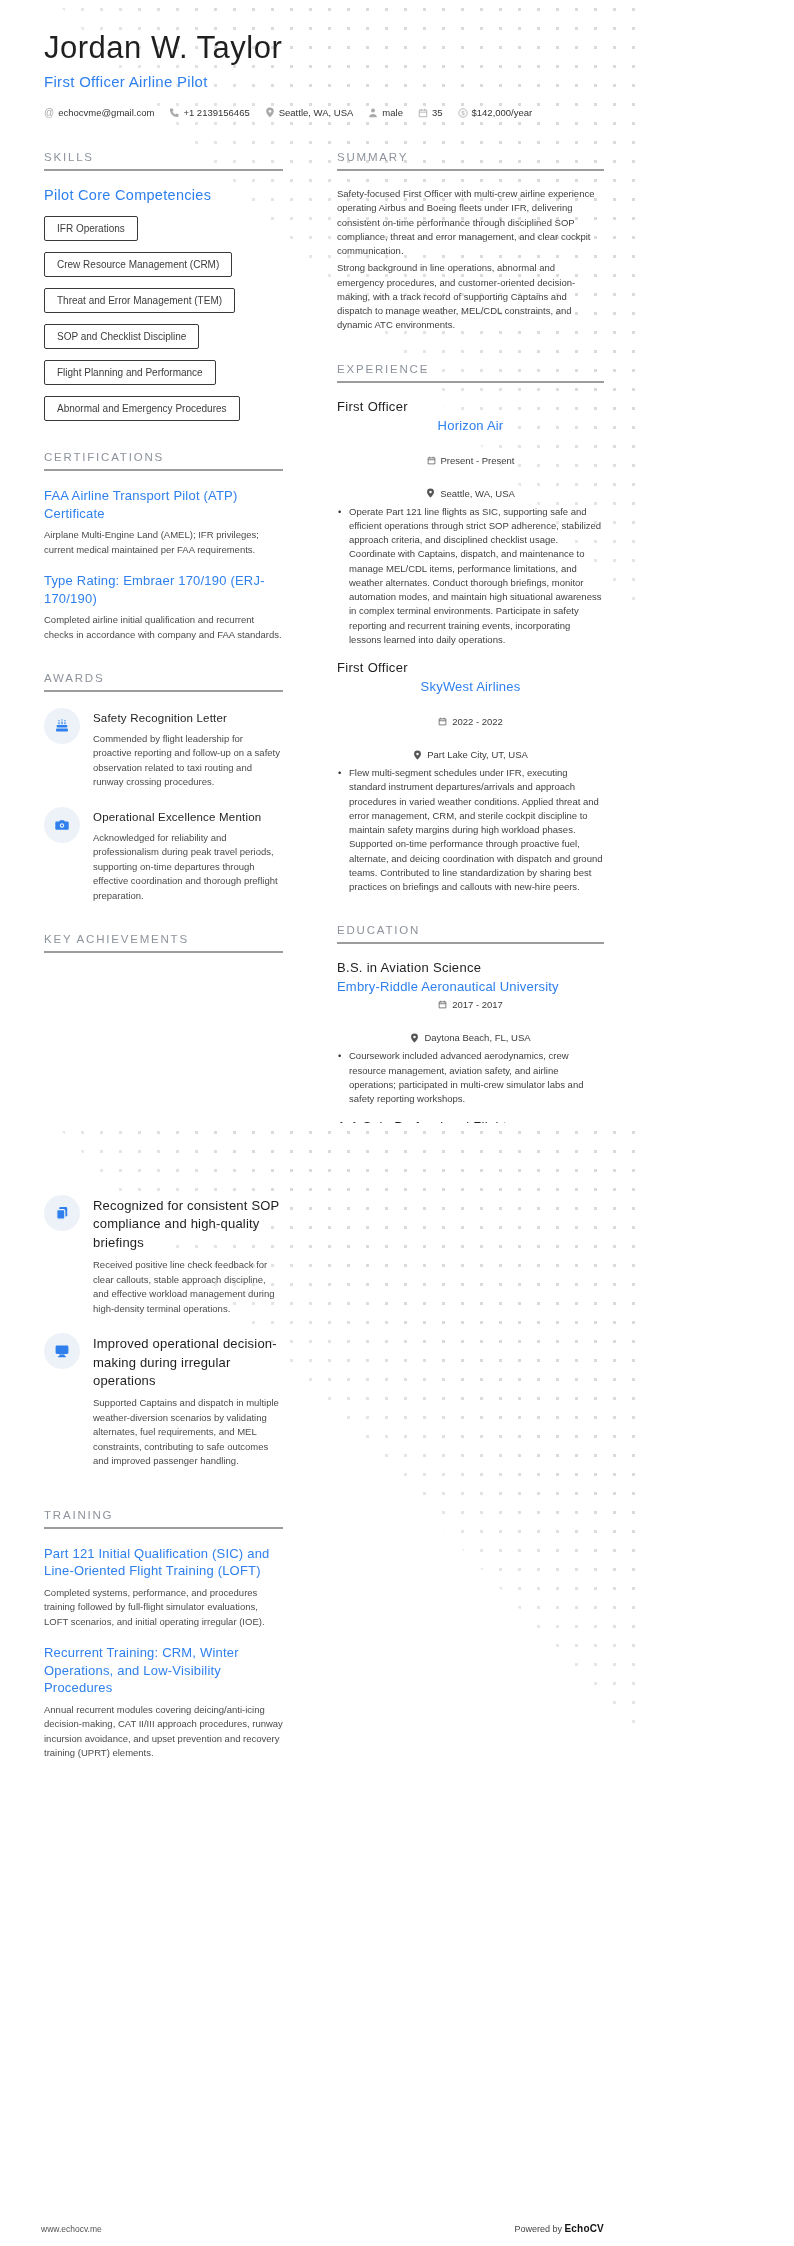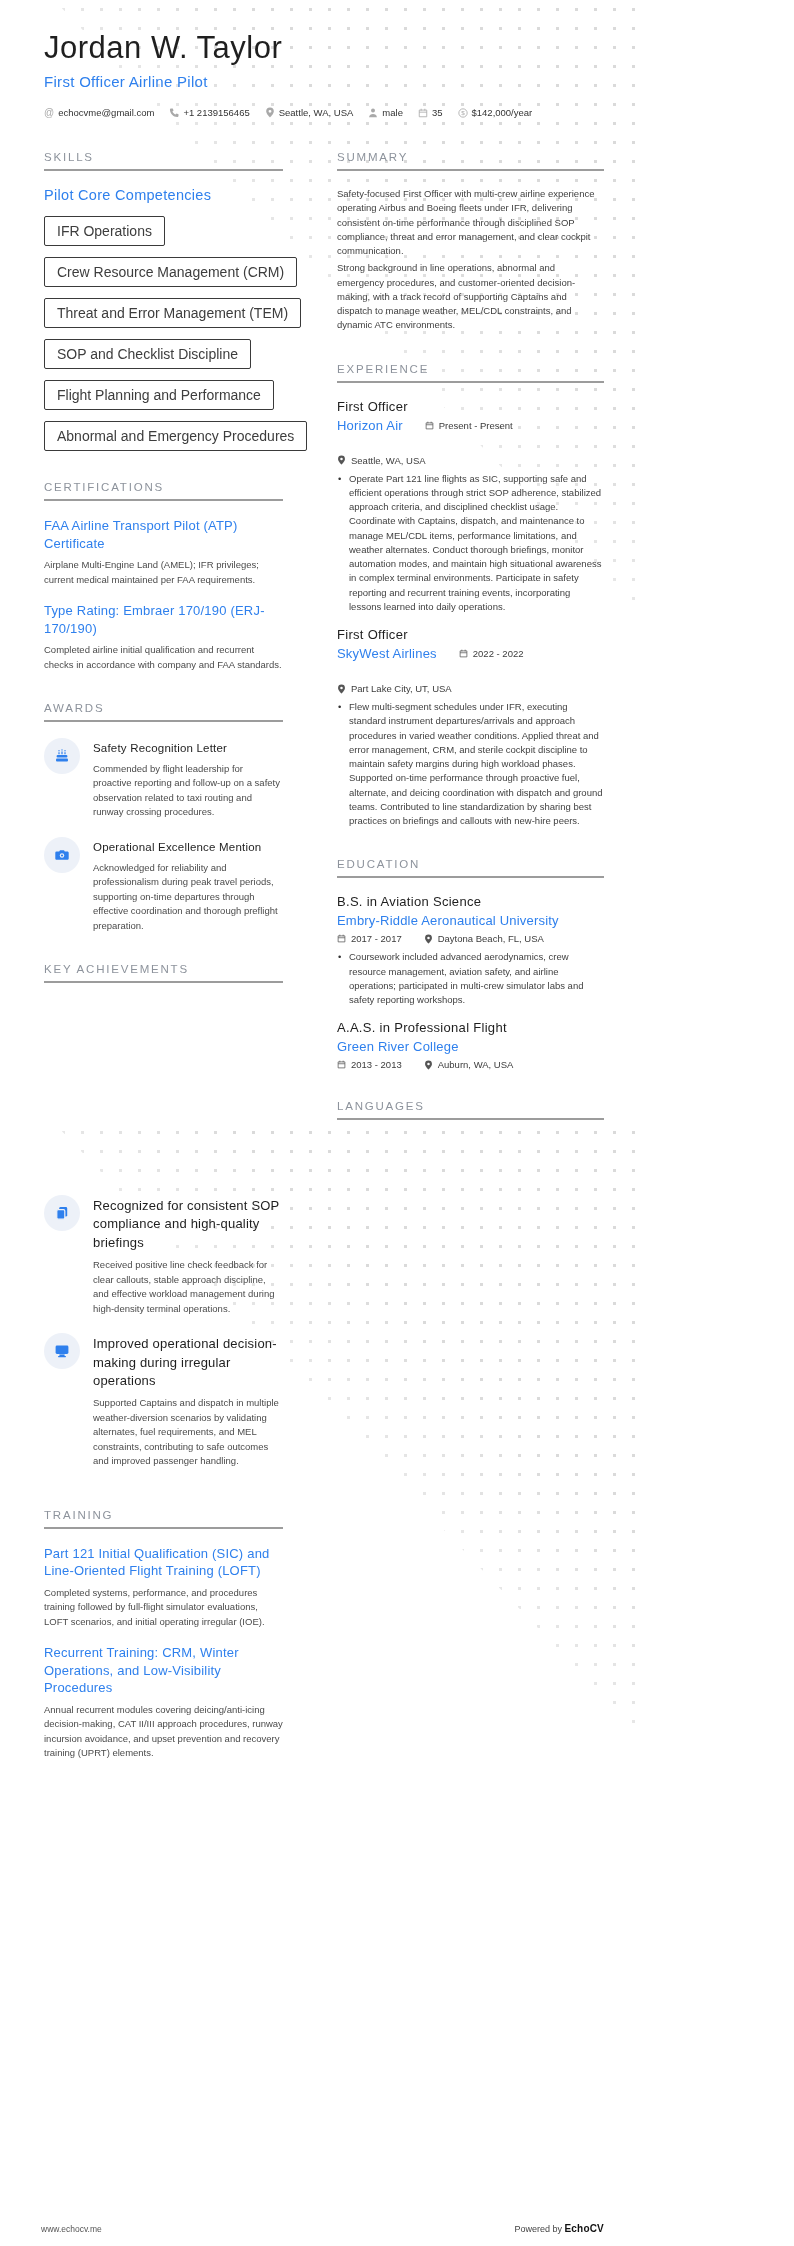--- a/index.html
+++ b/index.html
@@ -48,21 +48,21 @@
   .section-h {
     font-size: 11.5px; font-weight: 400; letter-spacing: 1.8px;
     color: #8d939c; padding-bottom: 6px; border-bottom: 2px solid #9c9c9c;
     margin-bottom: 16px;
   }
 
   
   .group-title { font-size: 14.5px; color: #2f80ed; letter-spacing: .3px; margin-bottom: 13px; }
   .chip {
     display: table; border: 1px solid #3a3a3a; border-radius: 2px;
-    padding: 6px 12px; font-size: 14px; color: #3d3d3d; margin-bottom: 11px;
+    padding: 6px 12px; font-size: 10px; color: #3d3d3d; margin-bottom: 11px;
     white-space: nowrap;
   }
 
   
   .entry-title { font-size: 13px; color: #2f80ed; line-height: 1.35; letter-spacing: .2px; margin-bottom: 6px; }
   .entry-desc  { font-size: 9.5px; color: #4b4b4b; line-height: 1.52; margin-bottom: 15px; }
 
   
   .media-item { display: flex; gap: 13px; margin-bottom: 17px; }
   .media-icon {
@@ -73,21 +73,21 @@
   .media-title { font-size: 11.5px; color: #1f1f1f; line-height: 1.4; letter-spacing: .2px; margin: 2px 0 6px; }
   .media-title.big { font-size: 13px; line-height: 1.42; }
   .media-desc { font-size: 9.5px; color: #4b4b4b; line-height: 1.52; }
 
   
   .summary-p { font-size: 9.5px; color: #3f3f3f; line-height: 1.5; margin-bottom: 3px; }
 
   
   .job { margin-bottom: 13px; }
   .role { font-size: 13px; color: #1e1e1e; letter-spacing: .3px; margin-bottom: 4px; }
-  .meta-line { display: flex; align-items: center; gap: 22px; margin-bottom: 6px; flex-wrap: wrap; }
+  .meta-line { display: flex; align-items: center; gap: 22px; margin-bottom: 6px; flex-wrap: wrap; flex-direction: column; }
   .company { font-size: 13px; color: #2f80ed; letter-spacing: .2px; }
   .meta-item { display: flex; align-items: center; gap: 5px; font-size: 9.5px; color: #3c3c3c; }
   .micon { color: #555; display: inline-flex; }
   .micon svg { display: block; }
   .bullets { list-style: none; }
   .bullets li {
     position: relative; padding-left: 12px;
     font-size: 9.5px; color: #424242; line-height: 1.5; margin-bottom: 4px;
   }
   .bullets li::before { content: "•"; position: absolute; left: 1px; top: 0; color: #333; }

